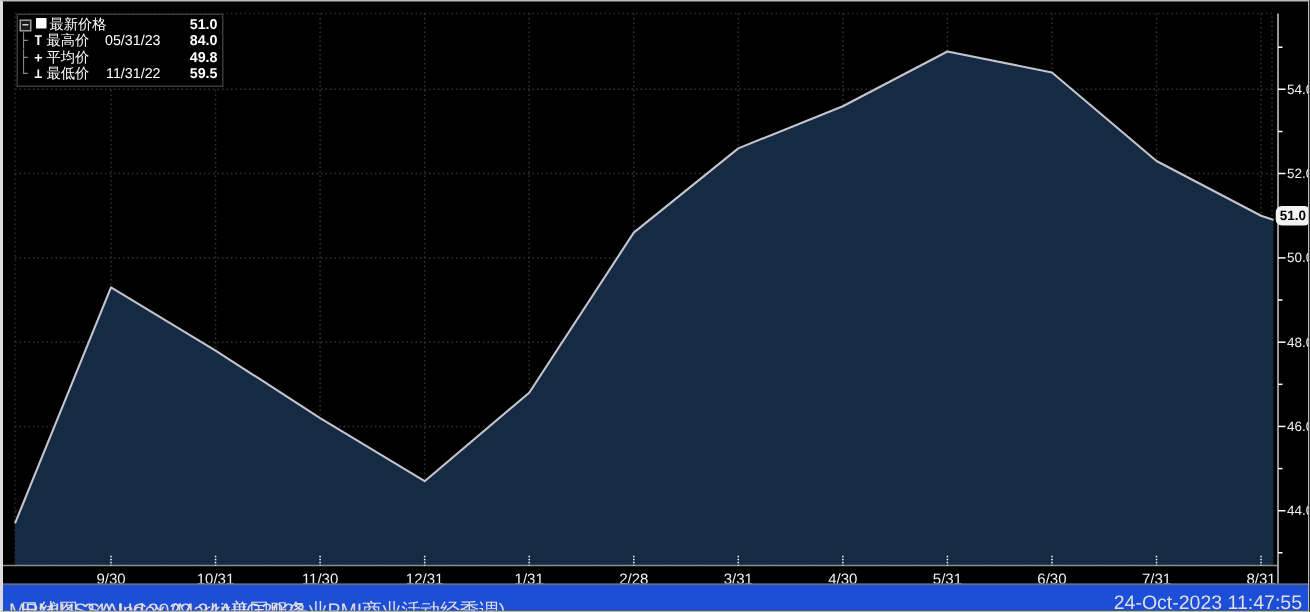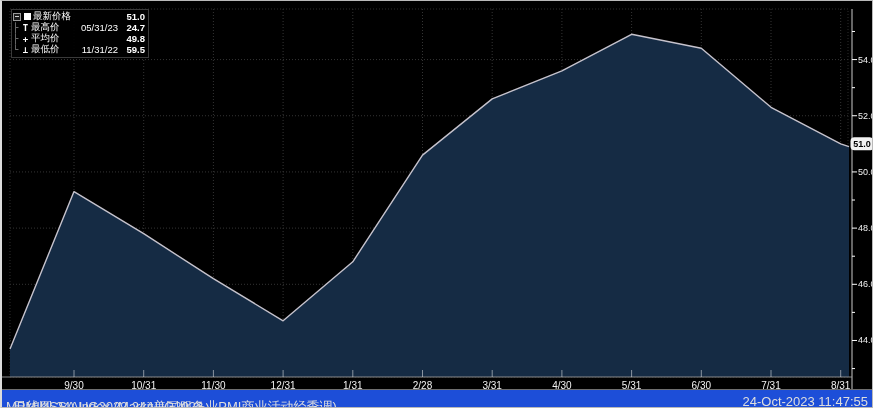--- a/index.html
+++ b/index.html
@@ -14,21 +14,21 @@
     position:absolute;left:9px;top:8px;width:132px;background:rgba(0,0,0,.92);
     border:1px solid #3a3a3a;padding:1px 3px 2px 1px;z-index:5;
   }
   .legend-row{display:flex;align-items:center;height:11px;font-size:9.5px;color:#fff;white-space:nowrap;}
   .tree{width:7px;color:#8a8a8a;font-family:"DejaVu Sans Mono",monospace;font-size:9px;flex:0 0 auto;}
   .licon{width:11px;flex:0 0 auto;text-align:center;color:#fff;font-family:"DejaVu Sans Mono",monospace;font-size:9px;font-weight:bold;line-height:10px;}
   .swatch{display:inline-block;width:7px;height:7px;background:#fff;}
   .expander{display:inline-block;width:6px;height:6px;border:1px solid #9a9a9a;background:#1c1c1c;position:relative;margin-right:1px;flex:0 0 auto;}
   .expander::after{content:"";position:absolute;left:1px;top:2px;width:4px;height:1px;background:#cfcfcf;}
   .llabel{flex:1 1 auto;letter-spacing:0;}
-  .ldate{margin-right:3px;color:#fff;}
+  .ldate{margin-right:14px;color:#fff;}
   .lvalue{width:24px;text-align:right;font-weight:bold;color:#fff;}
   
   .footer{
     position:absolute;left:0;right:0;bottom:0;height:17px;background:#1d4ed8;
     border-top:1px solid #6e6e6e;color:#dedede;font-size:13px;z-index:4;
   }
   .footer span{position:absolute;top:4px;white-space:nowrap;}
   .f-left{left:4px;}
   .f-copy{left:474px;}
   .f-time{right:4px;}
@@ -115,21 +115,21 @@
       <span class="licon"><span class="swatch"></span></span>
       <span class="llabel">最新价格</span>
       <span class="ldate"></span>
       <span class="lvalue">51.0</span>
     </div>
     <div class="legend-row">
       <span class="tree">├</span>
       <span class="licon">T</span>
       <span class="llabel">最高价</span>
       <span class="ldate">05/31/23</span>
-      <span class="lvalue">24.7</span>
+      <span class="lvalue">84.0</span>
     </div>
     <div class="legend-row">
       <span class="tree">├</span>
       <span class="licon">+</span>
       <span class="llabel">平均价</span>
       <span class="ldate"></span>
       <span class="lvalue">49.8</span>
     </div>
     <div class="legend-row">
       <span class="tree">└</span>

